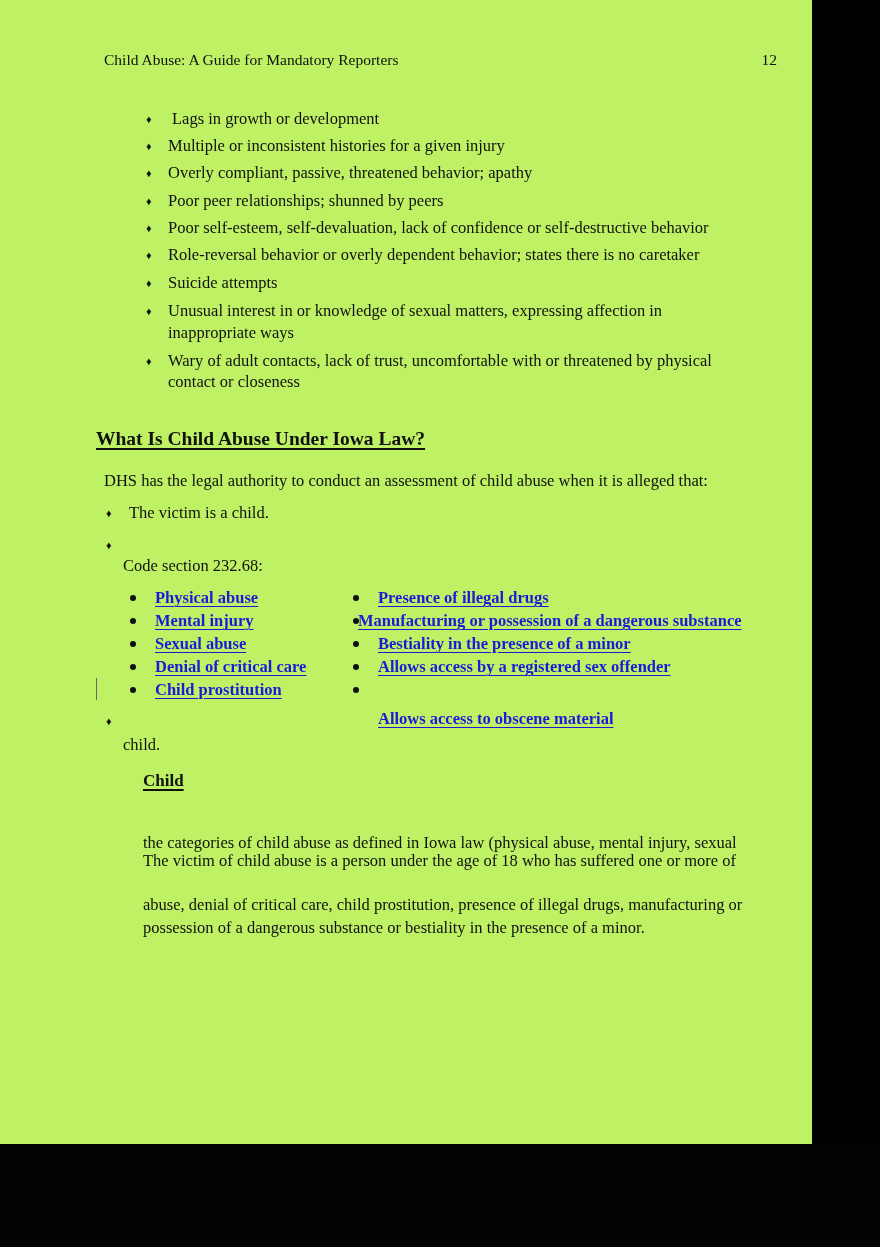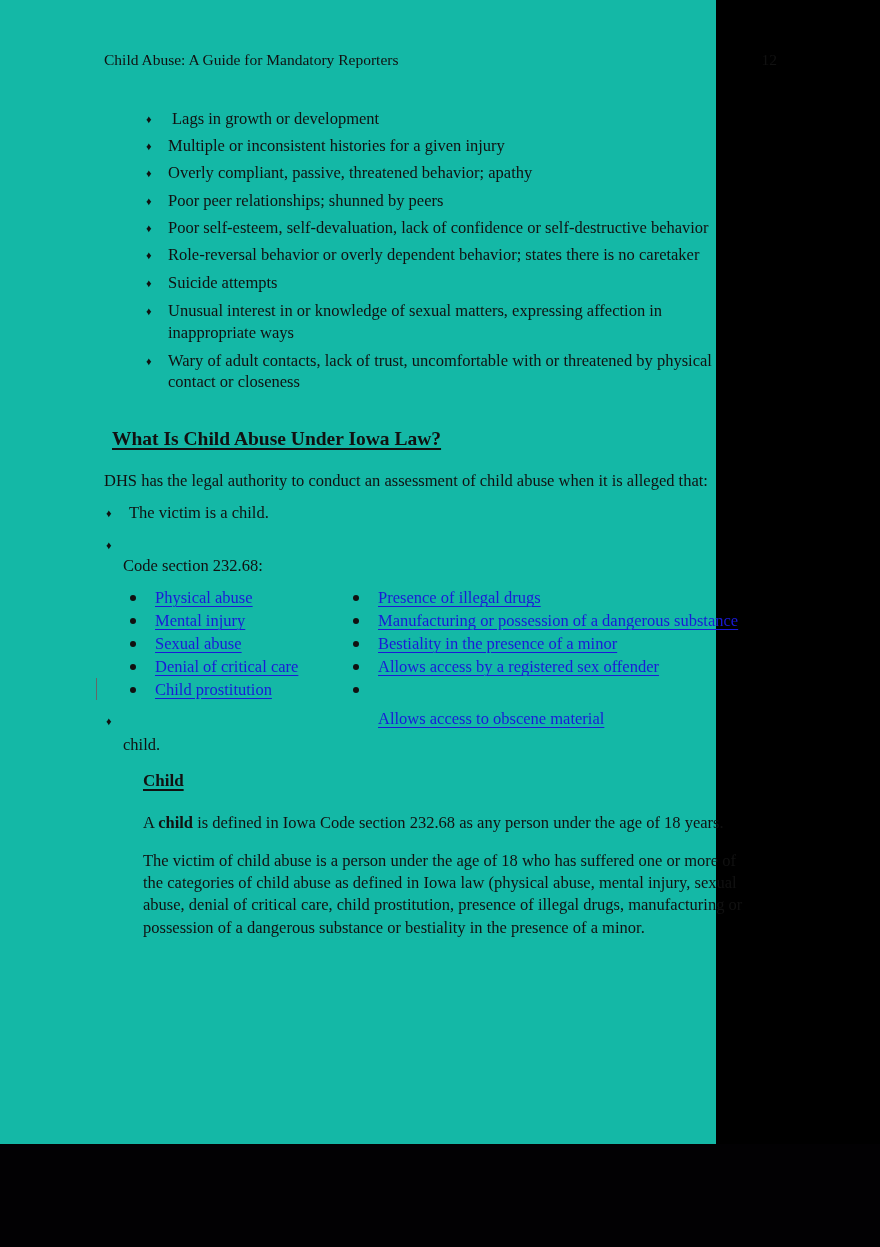--- a/index.html
+++ b/index.html
@@ -12,23 +12,23 @@
       background: #000;
       position: relative;
       overflow: hidden;
       font-family: "Liberation Serif", "DejaVu Serif", serif;
       color: #111;
     }
     .page {
       position: absolute;
       left: 0;
       top: 0;
-      width: 716px;
+      width: 812px;
       height: 1144px;
-      background: #14b8a6;
+      background: #bef264;
     }
     .bottom-bar {
       position: absolute;
       left: 0;
       top: 1144px;
       width: 880px;
       height: 103px;
       background: #020103;
     }
     .header {
@@ -57,24 +57,25 @@
       height: 6px;
       border-radius: 50%;
       background: #111;
     }
     .link {
       color: #1a1ad8;
       text-decoration: underline;
       text-underline-offset: 3px;
       text-decoration-thickness: 1px;
       cursor: pointer;
+      font-weight: bold;
     }
     .heading {
       position: absolute;
-      left: 112px;
+      left: 96px;
       top: 428px;
       font-size: 19.5px;
       font-weight: bold;
       text-decoration: underline;
       text-decoration-thickness: 2px;
       text-underline-offset: 3px;
       white-space: nowrap;
     }
     .subheading {
       position: absolute;
@@ -154,41 +155,38 @@
     <span class="dot" style="left:130px;top:641px"></span>
     <span class="line link" style="left:155px;top:633px">Sexual abuse</span>
     <span class="dot" style="left:130px;top:664px"></span>
     <span class="line link" style="left:155px;top:656px">Denial of critical care</span>
     <span class="dot" style="left:130px;top:687px"></span>
     <span class="line link" style="left:155px;top:679px">Child prostitution</span>
 
     <span class="dot" style="left:353px;top:595px"></span>
     <span class="line link" style="left:378px;top:587px">Presence of illegal drugs</span>
     <span class="dot" style="left:353px;top:618px"></span>
-    <span class="line link" style="left:378px;top:610px">Manufacturing or possession of a dangerous substance</span>
+    <span class="line link" style="left:358px;top:610px">Manufacturing or possession of a dangerous substance</span>
     <span class="dot" style="left:353px;top:641px"></span>
     <span class="line link" style="left:378px;top:633px">Bestiality in the presence of a minor</span>
     <span class="dot" style="left:353px;top:664px"></span>
     <span class="line link" style="left:378px;top:656px">Allows access by a registered sex offender</span>
     <span class="dot" style="left:353px;top:687px"></span>
     <span class="line link" style="left:378px;top:708px">Allows access to obscene material</span>
   </div>
 
   <div class="change-bar"></div>
 
   <span class="diamond" style="left:106px;top:710px">♦</span>
   <span class="line" style="left:123px;top:734px">child.</span>
 
   <div class="subheading">Child</div>
 
-  <div class="line" style="left:143px;top:812px">
-    <span>A </span><b>child</b><span> is defined in Iowa Code section 232.68 as any person under the age of 18 years.</span>
-  </div>
 
   <div>
     <span class="line" style="left:143px;top:850px">The victim of child abuse is a person under the age of 18 who has suffered one or more of</span>
-    <span class="line" style="left:143px;top:872px">the categories of child abuse as defined in Iowa law (physical abuse, mental injury, sexual</span>
+    <span class="line" style="left:143px;top:832px">the categories of child abuse as defined in Iowa law (physical abuse, mental injury, sexual</span>
     <span class="line" style="left:143px;top:894px">abuse, denial of critical care, child prostitution, presence of illegal drugs, manufacturing or</span>
     <span class="line" style="left:143px;top:917px">possession of a dangerous substance or bestiality in the presence of a minor.</span>
   </div>
 </div>
 
 <div class="bottom-bar"></div>
 
 </body></html>

